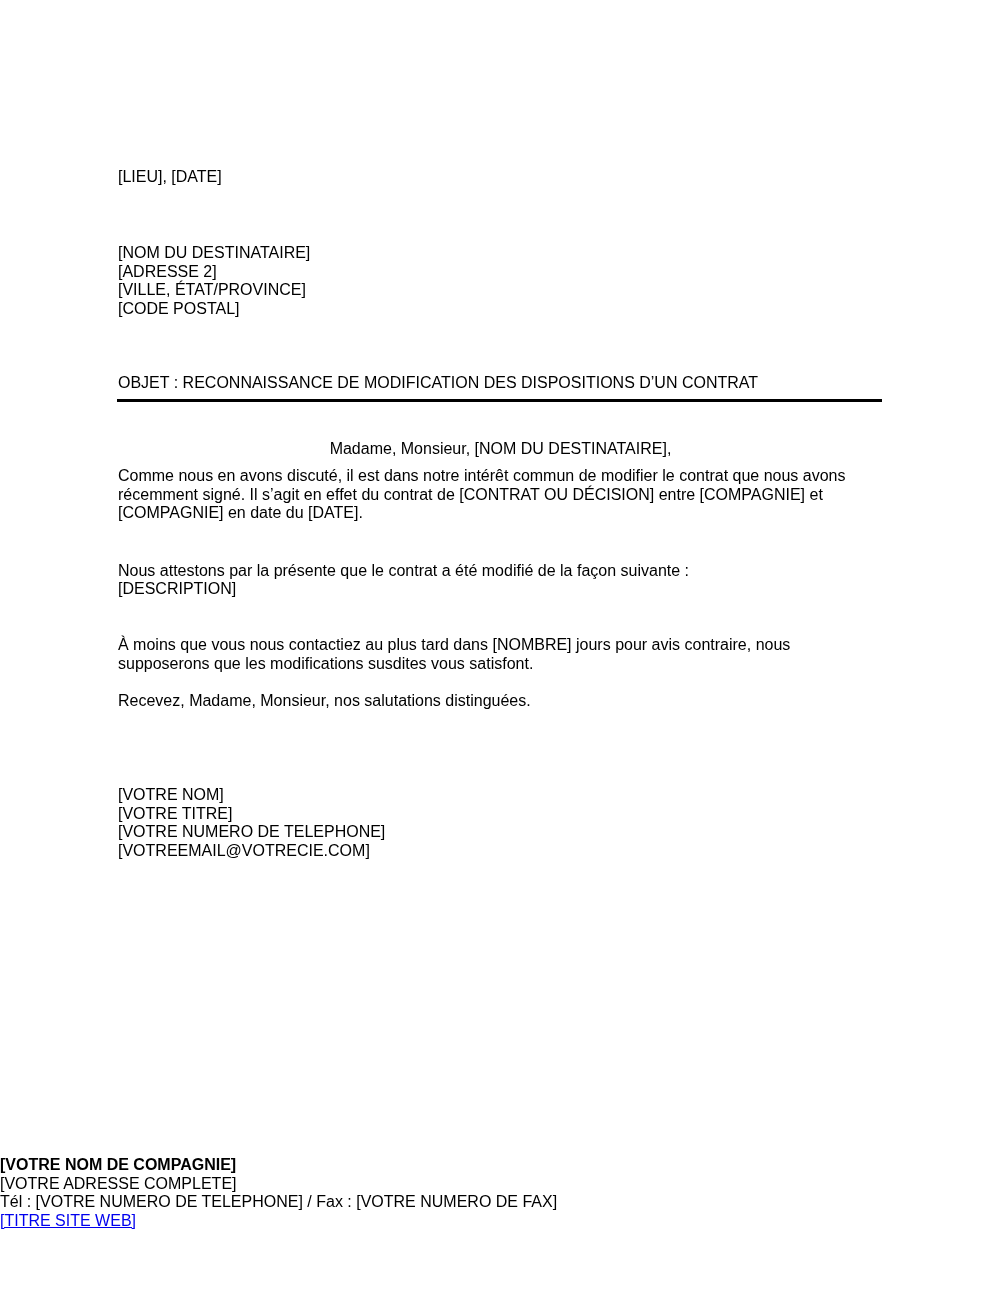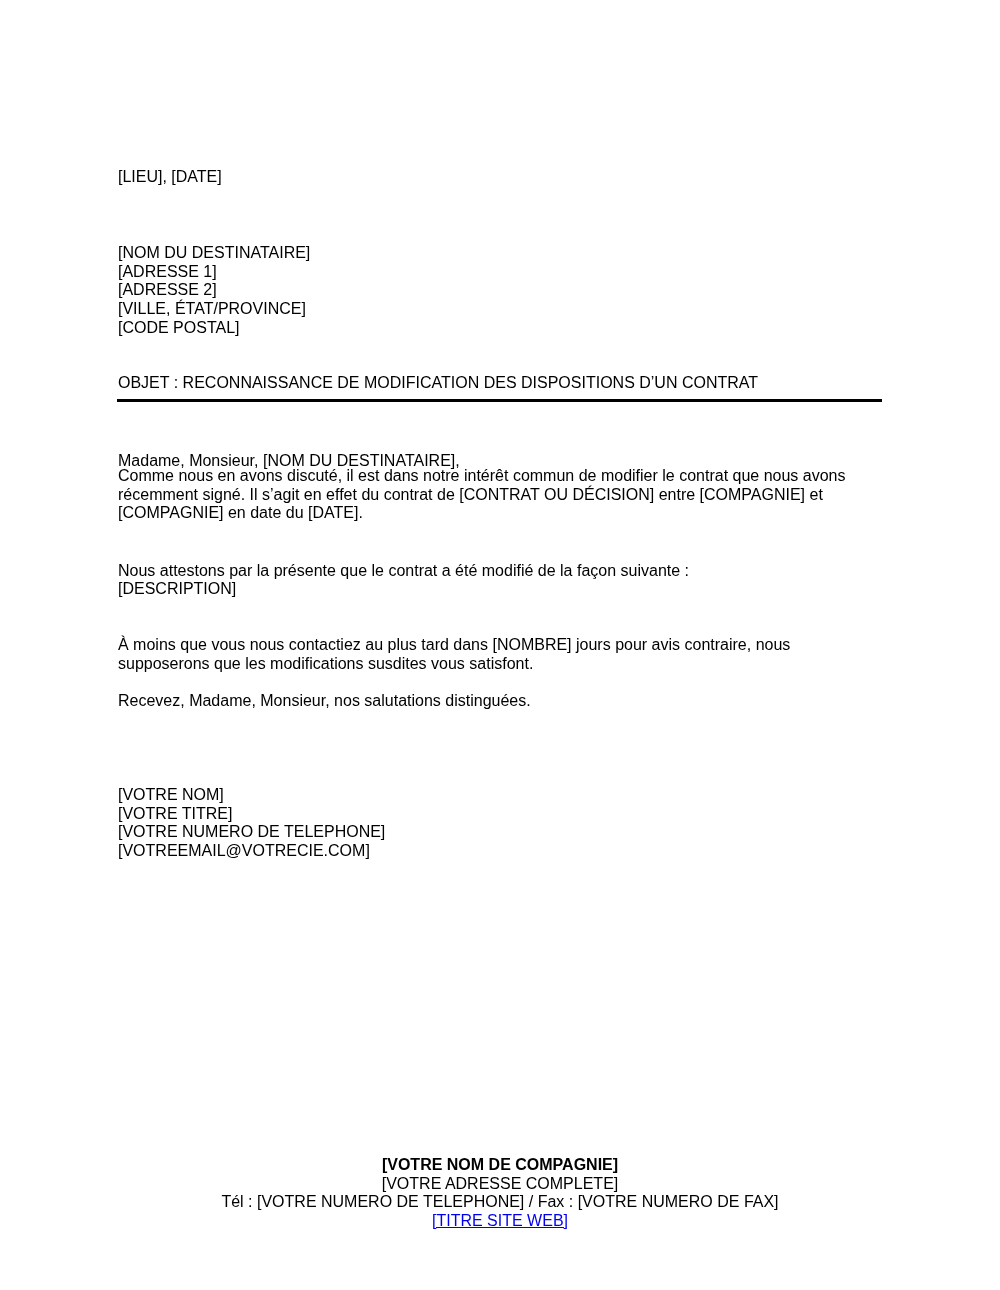--- a/index.html
+++ b/index.html
@@ -44,50 +44,48 @@
       top: 399px;
       width: 765px;
       height: 3px;
       background: #000000;
     }
     .footer {
       position: absolute;
       left: 0;
       top: 1156px;
       width: 1000px;
-      text-align: center;
       line-height: 18.7px;
     }
     .footer .company { font-weight: bold; }
     .footer a {
       color: #0000ee;
       text-decoration: underline;
     }
   </style>
 </head>
 <body>
 
 <div class="page">
 
   <div class="block" style="top:168px;">
     <span class="line">[LIEU], [DATE]</span>
   </div>
 
   <div class="block" style="top:224px;margin-top:20px;">
     <span class="line">[NOM DU DESTINATAIRE]</span>
-    <span class="line">[ADRESSE 1]</span>
     <span class="line">[ADRESSE 2]</span>
     <span class="line">[VILLE, ÉTAT/PROVINCE]</span>
     <span class="line">[CODE POSTAL]</span>
   </div>
 
   <div class="subject">OBJET : RECONNAISSANCE DE MODIFICATION DES DISPOSITIONS D’UN CONTRAT</div>
   <div class="rule"></div>
 
-  <div class="block" style="top:452px;">
+  <div class="block" style="top:440px;text-align:center;">
     <span class="line">Madame, Monsieur, [NOM DU DESTINATAIRE],</span>
   </div>
 
   <div class="block" style="top:467px;">
     <span class="line">Comme nous en avons discuté, il est dans notre intérêt commun de modifier le contrat que nous avons</span>
     <span class="line">récemment signé. Il s’agit en effet du contrat de [CONTRAT OU DÉCISION] entre [COMPAGNIE] et</span>
     <span class="line">[COMPAGNIE] en date du [DATE].</span>
   </div>
 
   <div class="block" style="top:562px;">

